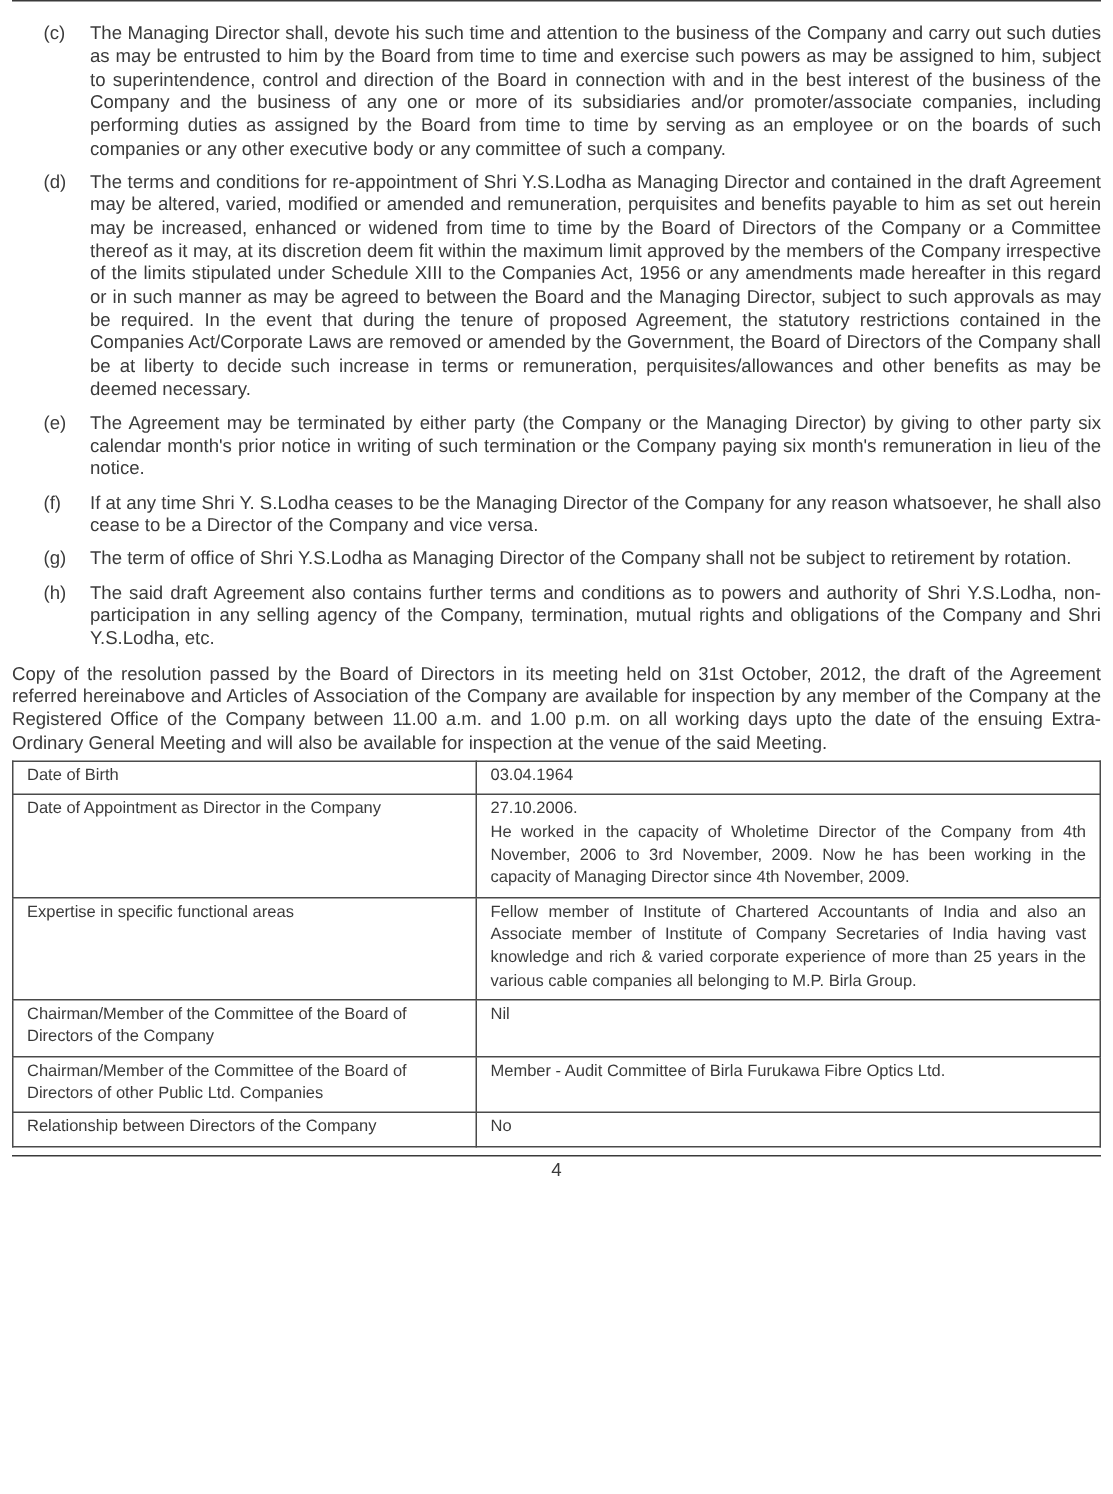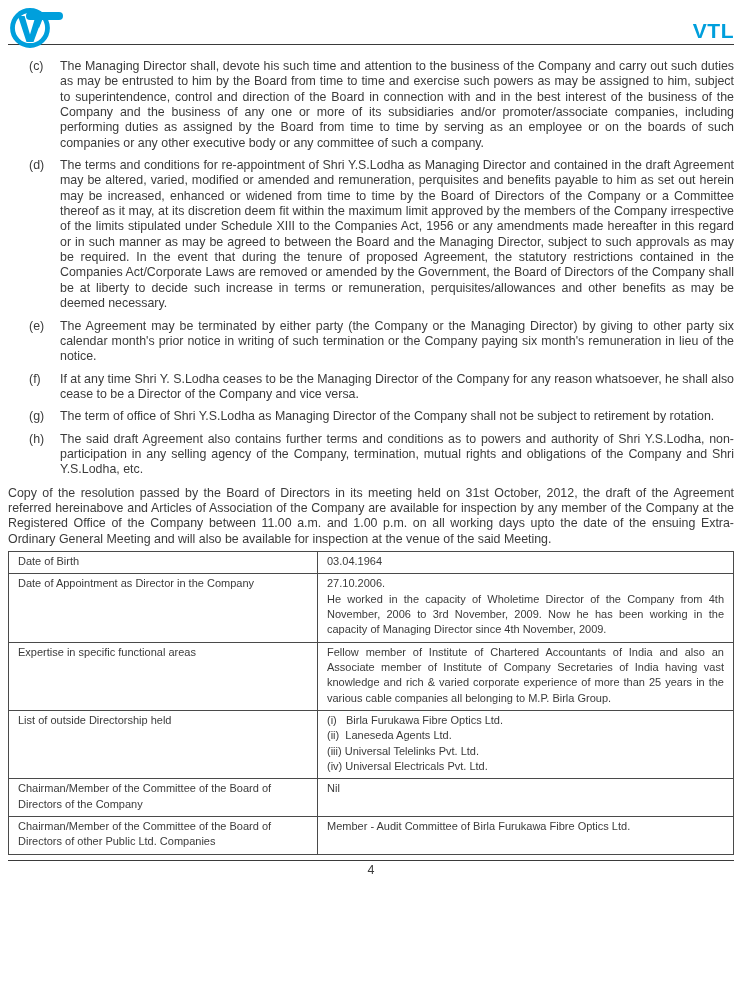--- a/index.html
+++ b/index.html
@@ -37,29 +37,20 @@
   .pre { white-space: pre-wrap; }
   
   .footer-rule { border: none; border-top: 1.6px solid var(--line); margin: 5px 8px 0; }
   .pagenum { text-align: center; font-size: 12.5px; margin-top: 2px; }
 </style>
 </head>
 <body>
 
 <div class="page">
 
-  <div class="header">
-    <svg class="logo" width="56" height="44" viewBox="0 0 56 44" aria-hidden="true">
-      <circle cx="21" cy="23" r="17.5" fill="none" stroke="#009FDC" stroke-width="4.8"></circle>
-      <path d="M9 11 L17.5 37 L24.5 37 L34 11 L26.6 11 L21 29.5 L15.6 11 Z" fill="#009FDC"></path>
-      <rect x="17" y="7" width="37" height="8" rx="4" fill="#009FDC"></rect>
-      <path d="M27 13 L34 13 L30 23 L25.5 19 Z" fill="#009FDC"></path>
-    </svg>
-    <div class="brand-text">VTL</div>
-  </div>
   <hr class="hrule">
 
   <div class="content">
 
     <div class="clause">
       <span class="clause-label">(c)</span>
       <span class="clause-text">The Managing Director shall, devote his such time and attention to the business of the Company and carry out such duties as may be entrusted to him by the Board from time to time and exercise such powers as may be assigned to him, subject to superintendence, control and direction of the Board in connection with and in the best interest of the business of the Company and the business of any one or more of its subsidiaries and/or promoter/associate companies, including performing duties as assigned by the Board from time to time by serving as an employee or on the boards of such companies or any other executive body or any committee of such a company.</span>
     </div>
     <div class="clause">
       <span class="clause-label">(d)</span>
@@ -100,38 +91,35 @@
             <div class="flow">He worked in the capacity of Wholetime Director of the Company from 4th November, 2006 to 3rd November, 2009. Now he has been working in the capacity of Managing Director since 4th November, 2009.</div>
           </td>
         </tr>
         <tr>
           <td class="cell-label">Expertise in specific functional areas</td>
           <td class="cell-value">
             <div class="flow">Fellow member of Institute of Chartered Accountants of India and also an Associate member of Institute of Company Secretaries of India having vast knowledge and rich &amp; varied corporate experience of more than 25 years in the various cable companies all belonging to M.P. Birla Group.</div>
           </td>
         </tr>
         <tr>
-          <td class="cell-label">List of outside Directorship held</td>
-          <td class="cell-value">
-            <div class="pre">(i)   Birla Furukawa Fibre Optics Ltd.</div>
-            <div class="pre">(ii)  Laneseda Agents Ltd.</div>
-            <div class="pre">(iii) Universal Telelinks Pvt. Ltd.</div>
-            <div class="pre">(iv) Universal Electricals Pvt. Ltd.</div>
-          </td>
-        </tr>
-        <tr>
           <td class="cell-label">Chairman/Member of the Committee of the Board of Directors of the Company</td>
           <td class="cell-value">
             <div>Nil</div>
           </td>
         </tr>
         <tr>
           <td class="cell-label">Chairman/Member of the Committee of the Board of Directors of other Public Ltd. Companies</td>
           <td class="cell-value">
             <div>Member - Audit Committee of Birla Furukawa Fibre Optics Ltd.</div>
+          </td>
+        </tr>
+        <tr>
+          <td class="cell-label">Relationship between Directors of the Company</td>
+          <td class="cell-value">
+            <div>No</div>
           </td>
         </tr>
       </tbody>
     </table>
   </div>
 
   <hr class="footer-rule">
   <div class="pagenum">4</div>
 
 </div>

